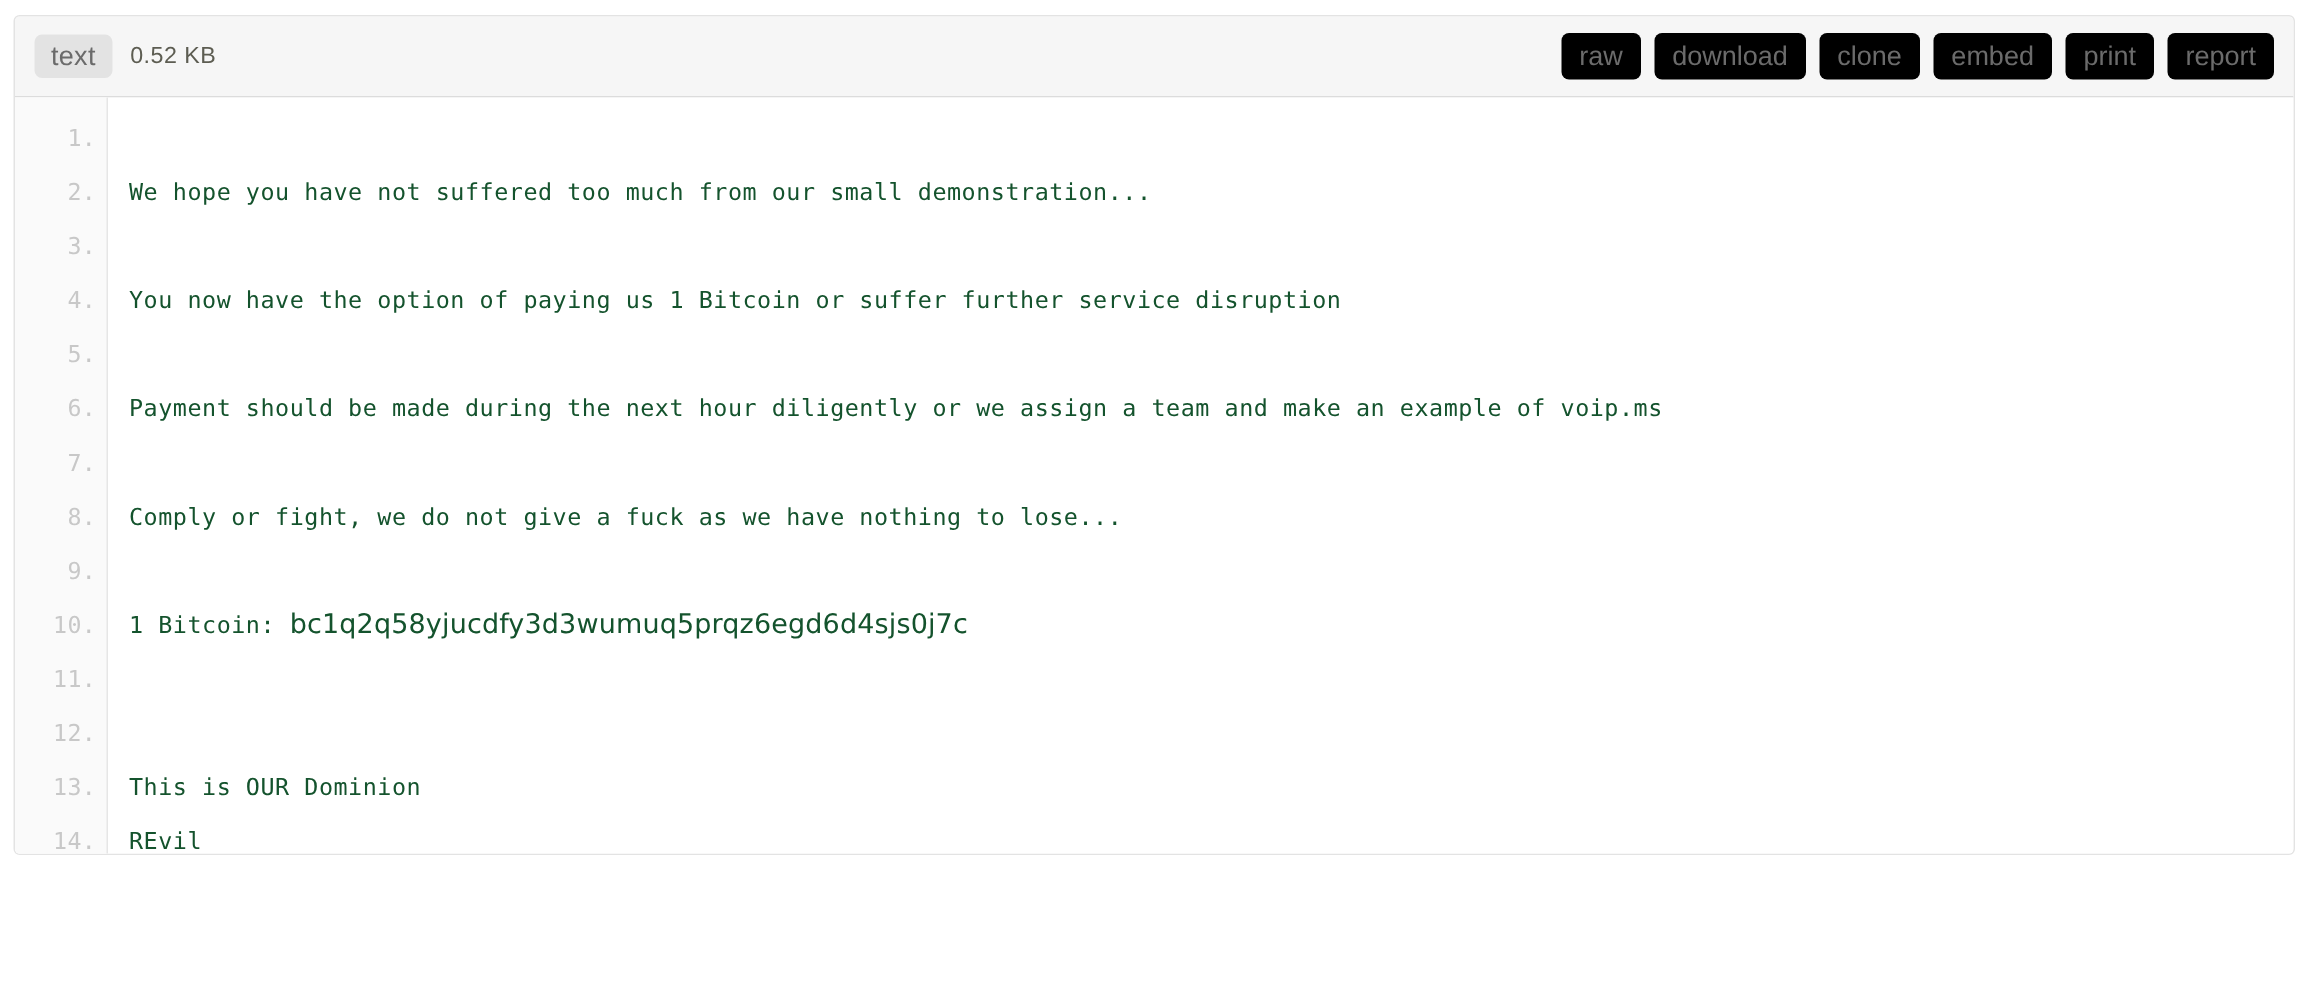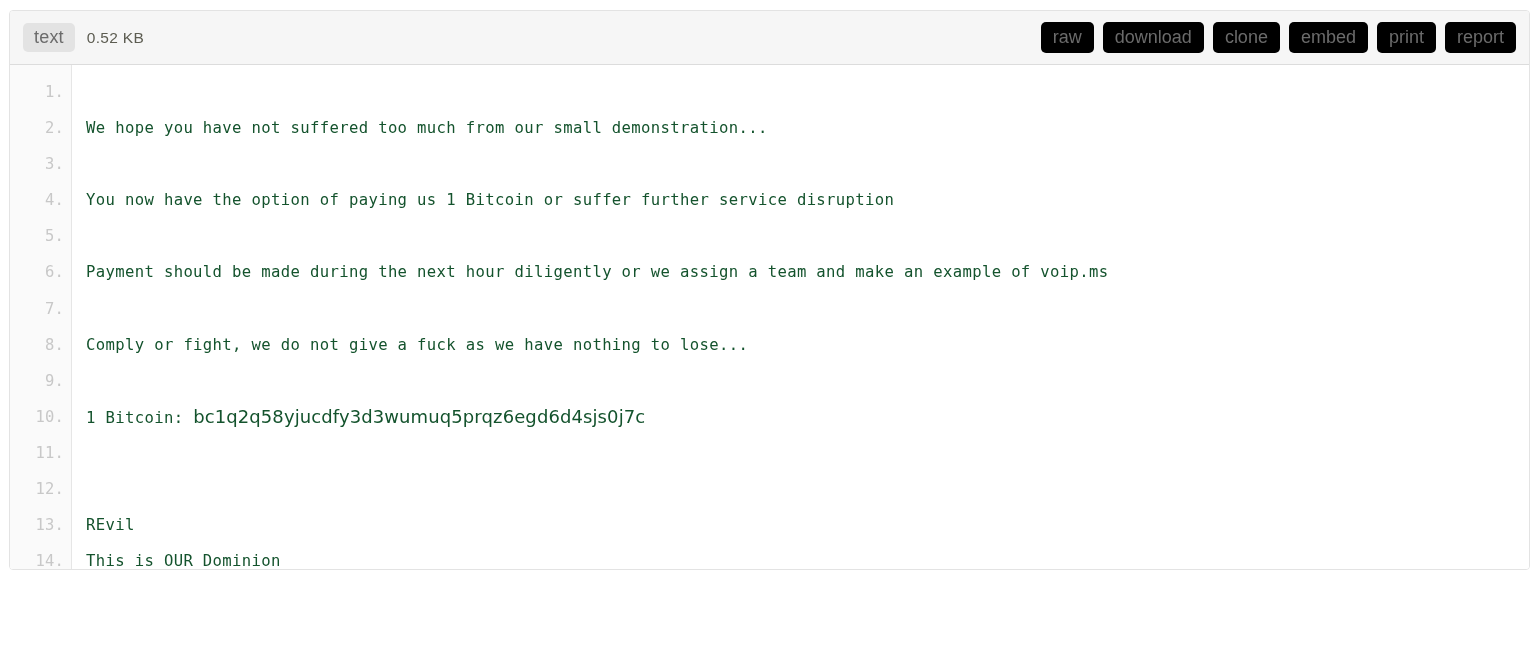--- a/index.html
+++ b/index.html
@@ -193,19 +193,19 @@
       <span class="cl blank"></span>
       <span class="cl">You now have the option of paying us 1 Bitcoin or suffer further service disruption</span>
       <span class="cl blank"></span>
       <span class="cl">Payment should be made during the next hour diligently or we assign a team and make an example of voip.ms</span>
       <span class="cl blank"></span>
       <span class="cl">Comply or fight, we do not give a fuck as we have nothing to lose...</span>
       <span class="cl blank"></span>
       <span class="cl"><span>1 Bitcoin: </span><span class="addr">bc1q2q58yjucdfy3d3wumuq5prqz6egd6d4sjs0j7c</span></span>
       <span class="cl blank"></span>
       <span class="cl blank"></span>
+      <span class="cl">This is OUR Dominion</span>
       <span class="cl">REvil</span>
-      <span class="cl">This is OUR Dominion</span>
       <span class="cl blank"></span>
     </div>
 
   </div>
 </div>
 
 </body></html>

